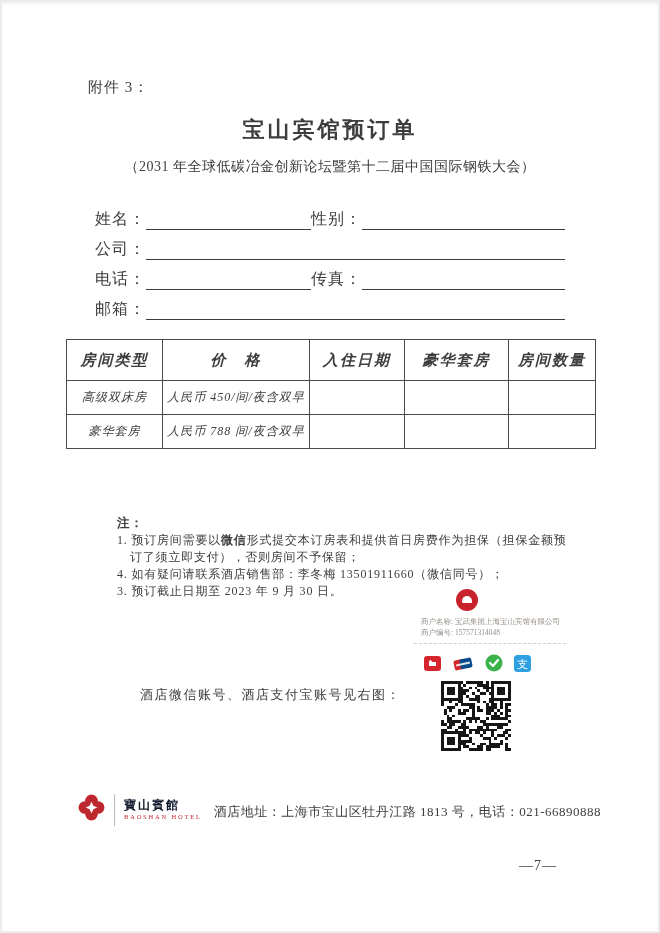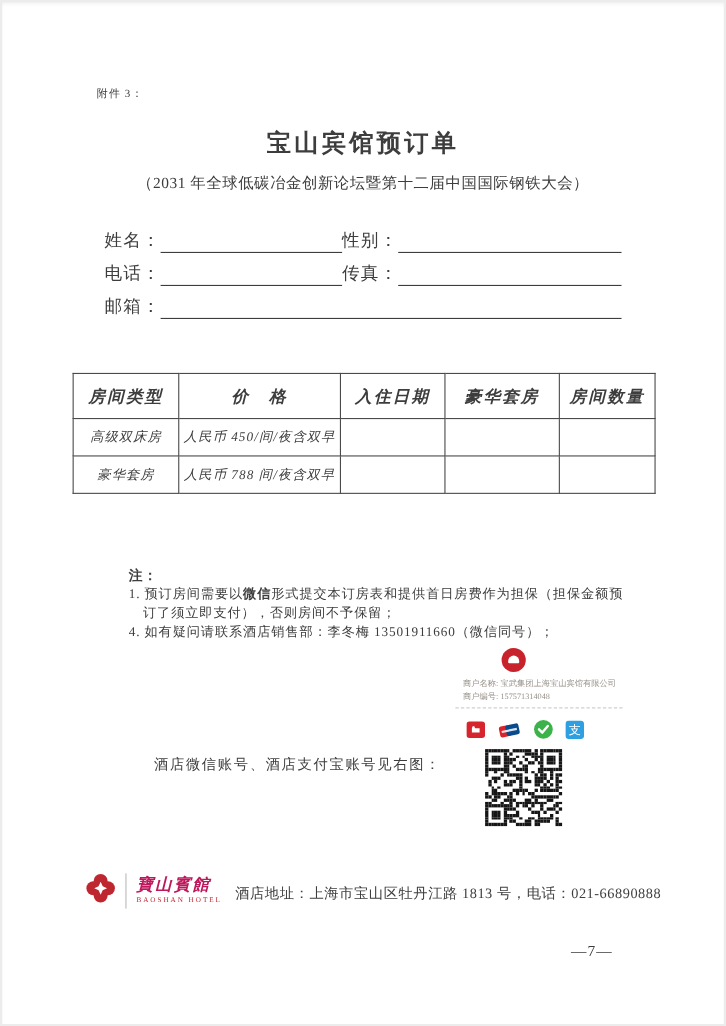--- a/index.html
+++ b/index.html
@@ -4,21 +4,21 @@
 <style>
   * { margin:0; padding:0; box-sizing:border-box; }
   html,body { background:#fff; }
   body { font-family:"Liberation Serif","DejaVu Serif",serif; color:#3d3d3d; }
   .page {
     position:relative; width:660px; height:933px; margin:0 auto; background:#fff;
     overflow:hidden; box-shadow: inset 0 0 0 2px #ececec, inset 0 4px 6px -3px #d9d9d9;
   }
   .abs { position:absolute; }
 
-  .attachment { left:88px; top:78px; font-size:10px; letter-spacing:1px; }
+  .attachment { left:88px; top:78px; font-size:15px; letter-spacing:1px; }
   .doc-title { left:0; right:0; top:115px; text-align:center; font-size:22px; font-weight:bold; letter-spacing:3px; }
   .doc-subtitle { left:0; right:0; top:158px; text-align:center; font-size:14px; letter-spacing:0.5px; }
 
   .form-area { left:95px; top:200px; width:470px; }
   .form-row { display:flex; align-items:flex-end; height:30px; font-size:16px; }
   .form-row .lbl { white-space:nowrap; letter-spacing:1px; }
   .fill-line { border-bottom:1.4px solid #3d3d3d; height:24px; }
   .w-mid { width:165px; } .grow { flex:1 1 auto; }
 
   table.room-table { left:66px; top:339px; width:529px; position:absolute;
@@ -44,40 +44,44 @@
   .pay-icons svg { display:block; }
 
   .qr-caption { left:140px; top:686px; font-size:13px; letter-spacing:1.5px; }
   .qr-box { left:441px; top:681px; width:70px; height:70px; display:grid;
     grid-template-rows:repeat(25,1fr); grid-template-columns:repeat(25,1fr); background:#fff; }
   .qr-box div { background:#161616; }
 
   .footer-brand { left:76px; top:792px; display:flex; align-items:center; }
   .brand-divider { width:1px; height:32px; background:#b9b9b9; margin:0 9px 0 7px; }
   .brand-names { display:flex; flex-direction:column; line-height:1; }
-  .brand-cn { font-size:15px; font-weight:bold; font-style:italic; color:#be185d; letter-spacing:2px; }
+  .brand-cn { font-size:12px; font-weight:bold; color:#0f172a; letter-spacing:2px; }
   .brand-en { font-size:6.5px; color:#bf2730; letter-spacing:1.8px; margin-top:3px; }
   .footer-address { font-size:13px; letter-spacing:0.5px; margin-left:12px; padding-top:4px; }
 
   .page-number { left:519px; top:858px; font-size:14px; letter-spacing:1px; }
 </style>
 </head>
 <body>
 
 <div class="page">
 
   <div class="abs attachment">附件 3：</div>
   <div class="abs doc-title">宝山宾馆预订单</div>
   <div class="abs doc-subtitle">（2031 年全球低碳冶金创新论坛暨第十二届中国国际钢铁大会）</div>
 
   <div class="abs form-area">
     <div class="form-row">
       <span class="lbl">姓名：</span>
       <span class="fill-line w-mid"></span>
       <span class="lbl">性别：</span>
+      <span class="fill-line grow"></span>
+    </div>
+    <div class="form-row">
+      <span class="lbl">公司：</span>
       <span class="fill-line grow"></span>
     </div>
     <div class="form-row">
       <span class="lbl">电话：</span>
       <span class="fill-line w-mid"></span>
       <span class="lbl">传真：</span>
       <span class="fill-line grow"></span>
     </div>
     <div class="form-row">
       <span class="lbl">邮箱：</span>
@@ -117,20 +121,21 @@
         <td></td>
         <td></td>
       </tr>
     </tbody>
   </table>
 
   <div class="abs notes">
     <div class="n-label">注：</div>
     <div class="note-item"><span>1. 预订房间需要以</span><span class="note-bold">微信</span><span>形式提交本订房表和提供首日房费作为担保（担保金额预订了须立即支付），否则房间不予保留；</span></div>
     <div class="note-item">4. 如有疑问请联系酒店销售部：李冬梅 13501911660（微信同号）；</div>
+    <div class="note-item">3. 预订截止日期至 2023 年 9 月 30 日。</div>
   </div>
 
   <div class="abs merchant">
     <div class="m-logo"></div>
     <div class="m-line">商户名称: 宝武集团上海宝山宾馆有限公司</div>
     <div class="m-line">商户编号: 157571314048</div>
     <div class="m-dash"></div>
     <div class="pay-icons">
       <span>
         <svg width="17" height="17" viewBox="0 0 17 17">

